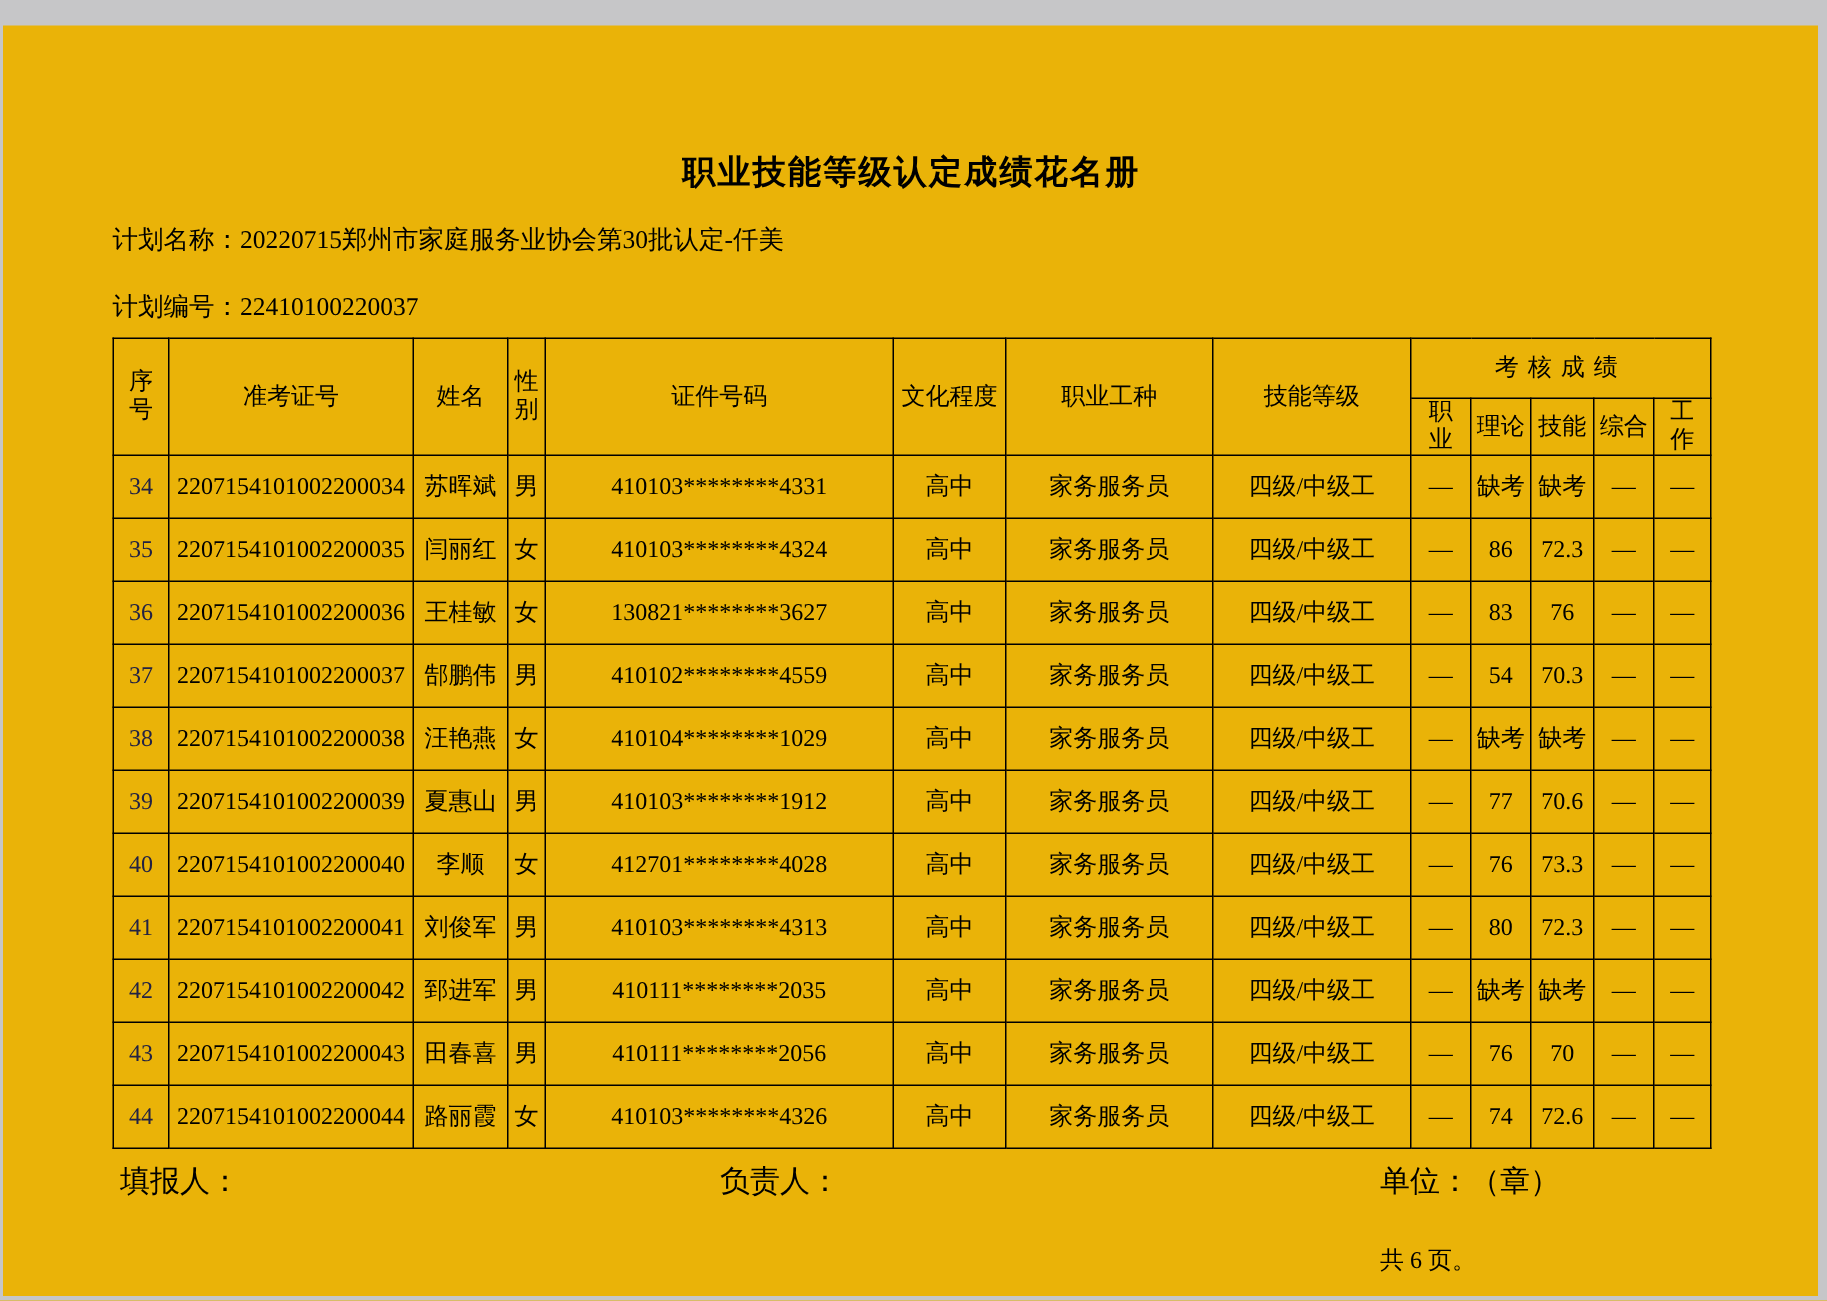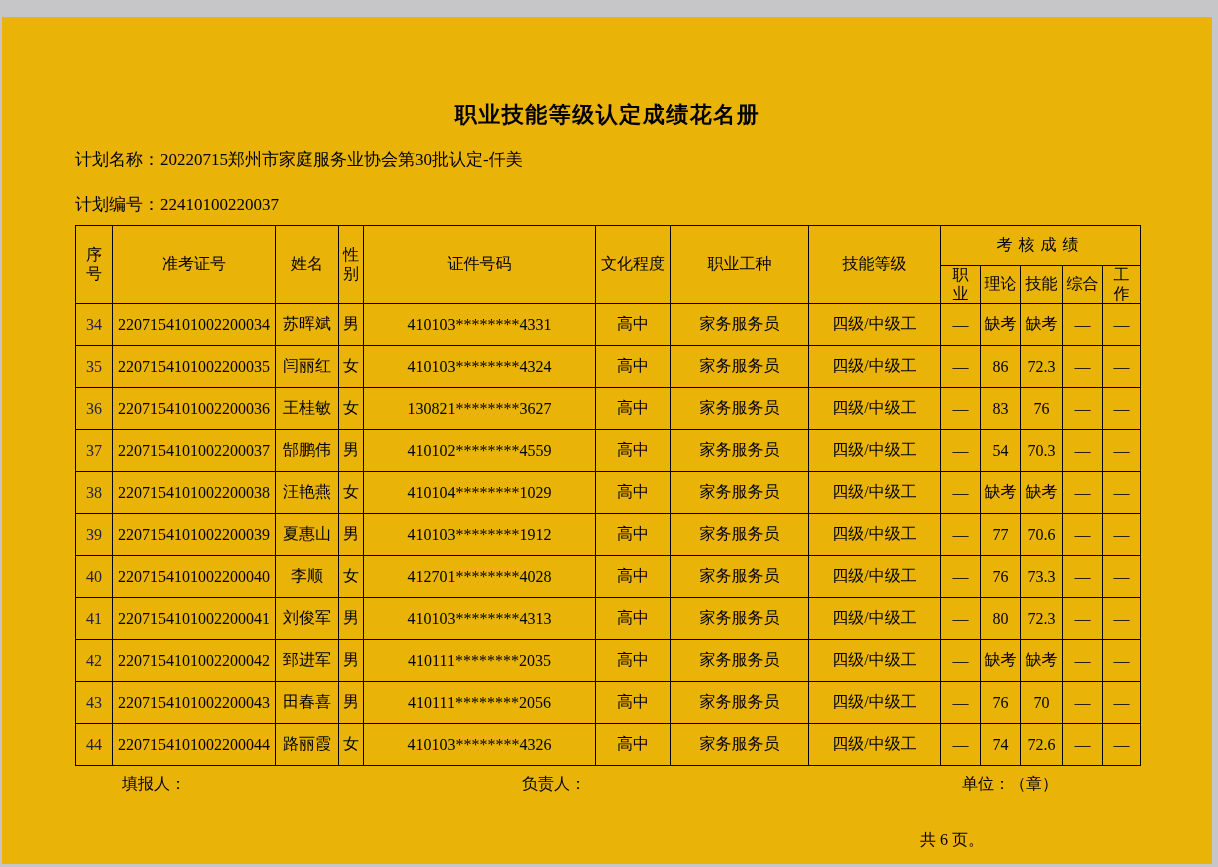--- a/index.html
+++ b/index.html
@@ -35,21 +35,21 @@
     border:1px solid #000; text-align:center; vertical-align:middle;
     font-weight:normal; padding:0; overflow:hidden; white-space:nowrap;
   }
   tr.hdr-1 th { height:40px; }
   tr.hdr-2 th { height:38px; }
   table.roster tbody tr { height:42px; }
   .wrap2 { display:inline-block; width:1.15em; line-height:1.15; white-space:normal; }
   .score-group { letter-spacing:6px;font-family:Liberation Serif, serif; }
   td.seq { color:#222244; }
 
-  .footer-row { position:absolute; top:757px; left:0; width:100%; height:20px; font-size:16px;margin-left:42px; }
+  .footer-row { position:absolute; top:757px; left:0; width:100%; height:20px; font-size:20px; }
   .footer-filler  { position:absolute; left:5px; }
   .footer-manager { position:absolute; left:405px; }
   .footer-unit    { position:absolute; left:845px; }
   .page-count     { position:absolute; top:813px; left:845px; font-size:16px;text-align:right; }
 </style>
 </head>
 <body>
 
 <div class="page">
   <div class="content">

